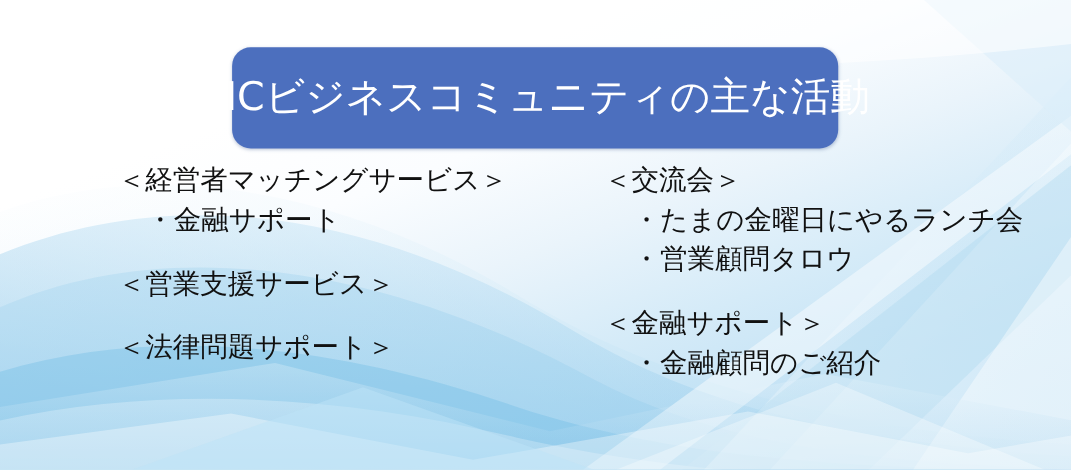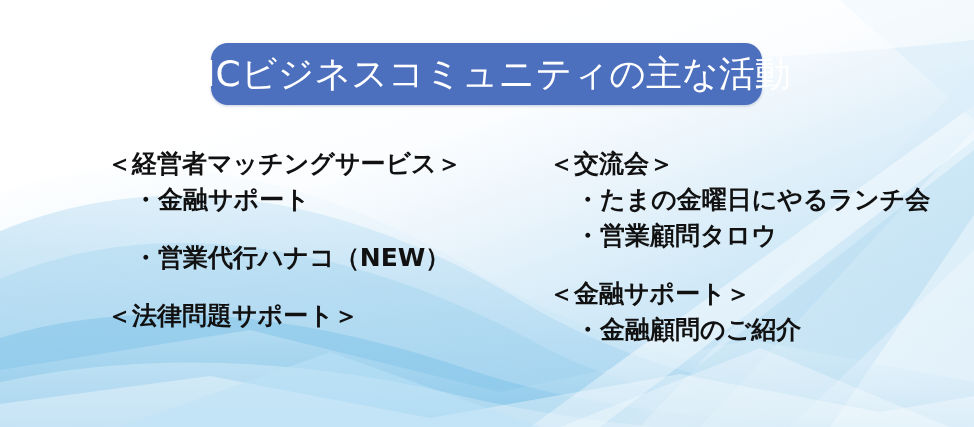--- a/index.html
+++ b/index.html
@@ -40,21 +40,21 @@
   }
 
   .bg-svg { position: absolute; inset: 0; width: 100%; height: 100%; }
 
   
   .title-plate {
     position: absolute;
     left: 211px;
     top: 43px;
     width: 551px;
-    height: 62px;
+    height: 92px;
     background: #4c6fbe;
     border-radius: 17px;
     display: flex;
     align-items: center;
     justify-content: center;
     box-shadow: 0 1px 3px rgba(40, 70, 130, 0.28);
   }
   .title-text {
     color: #ffffff;
     font-size: 36px;
@@ -63,21 +63,21 @@
     line-height: 1;
     white-space: nowrap;
     font-family: "DejaVu Sans", "Liberation Sans", sans-serif;
   }
 
   
   .col {
     position: absolute;
     color: #111111;
     font-family: "DejaVu Sans", "Liberation Sans", sans-serif;
-    font-weight: 700;
+    font-weight: 400;
     font-size: 25px;
     line-height: 36px;
     white-space: nowrap;
   }
   .col-left  { left: 107px; top: 146px; }
   .col-right { left: 549px; top: 146px; }
 
   .group { margin-bottom: 22px; }
   .group:last-child { margin-bottom: 0; }
 
@@ -137,21 +137,21 @@
   </div>
 
   <div class="col col-left">
 
     <div class="group">
       <span class="group-head">＜経営者マッチングサービス＞</span>
       <span class="group-item">・金融サポート</span>
     </div>
 
     <div class="group">
-      <span class="group-item">・営業代行ハナコ（NEW）</span>
+      <span class="group-head">＜営業支援サービス＞</span>
     </div>
 
     <div class="group">
       <span class="group-head">＜法律問題サポート＞</span>
     </div>
 
   </div>
 
   <div class="col col-right">
 

